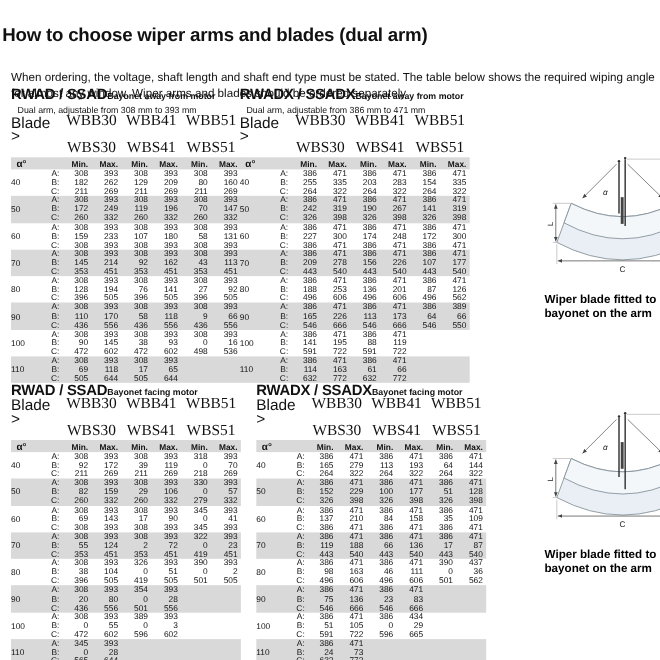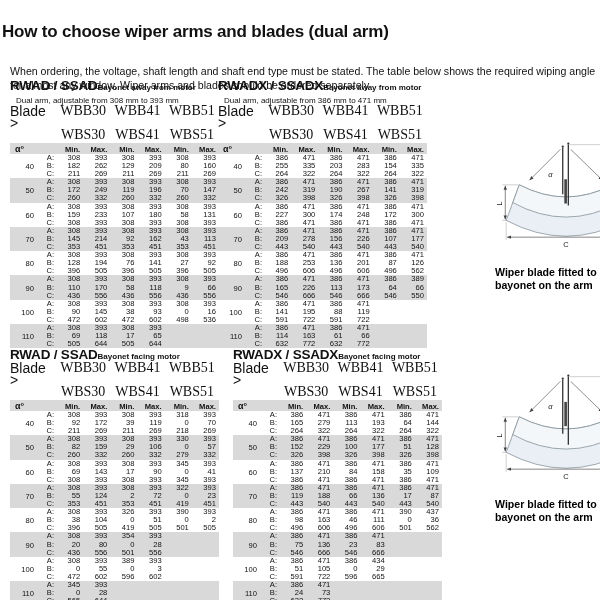--- a/index.html
+++ b/index.html
@@ -12,21 +12,21 @@
   .tbl-head{font-weight:bold;font-size:13.5px;white-space:nowrap;letter-spacing:-.2px;}
   .tbl-variant{font-size:8px;margin-left:0;letter-spacing:0;}
   .tbl-note{font-size:8px;margin:3px 0 0 6px;}
   .bladerow{display:grid;grid-template-columns:46px repeat(3,1fr);font-size:14px;margin-top:0;line-height:12px;}
   .bname{text-align:center;font-family:Liberation Serif, serif;}
   .band{display:grid;grid-template-columns:26px 20px repeat(6,1fr);background:#d9d9d9;font-size:7.6px;font-weight:bold;margin-top:2px;padding:1.5px 0 .5px;}
   .alpha-h{font-size:9px;padding-left:5px;line-height:8px;font-weight:bold;}
   .num{text-align:right;padding-right:3px;}
   .grp{position:relative;padding-left:26px;}
   .grp.shade{background:#d9d9d9;}
-  .alpha{position:absolute;left:0;top:50%;transform:translateY(-50%);width:24px;text-align:right;font-size:7.6px;}
+  .alpha{position:absolute;left:0;top:50%;transform:translateY(-50%);width:24px;text-align:left;font-size:7.6px;}
   .line{display:grid;grid-template-columns:20px repeat(6,1fr);font-size:7.6px;line-height:8.1px;}
   .ltr{text-align:right;padding-right:2px;}
   .fig{position:absolute;left:455px;width:142px;}
   #fig0{top:124px;} #fig1{top:356px;}
   .fig svg{display:block;width:142px;height:auto;}
   figcaption{font-size:10.6px;font-weight:bold;line-height:1.25;margin-top:6px;color:#000;}
   svg text{font-family:"Liberation Sans",sans-serif;fill:#222;}
 </style>
 </head>
 <body>

